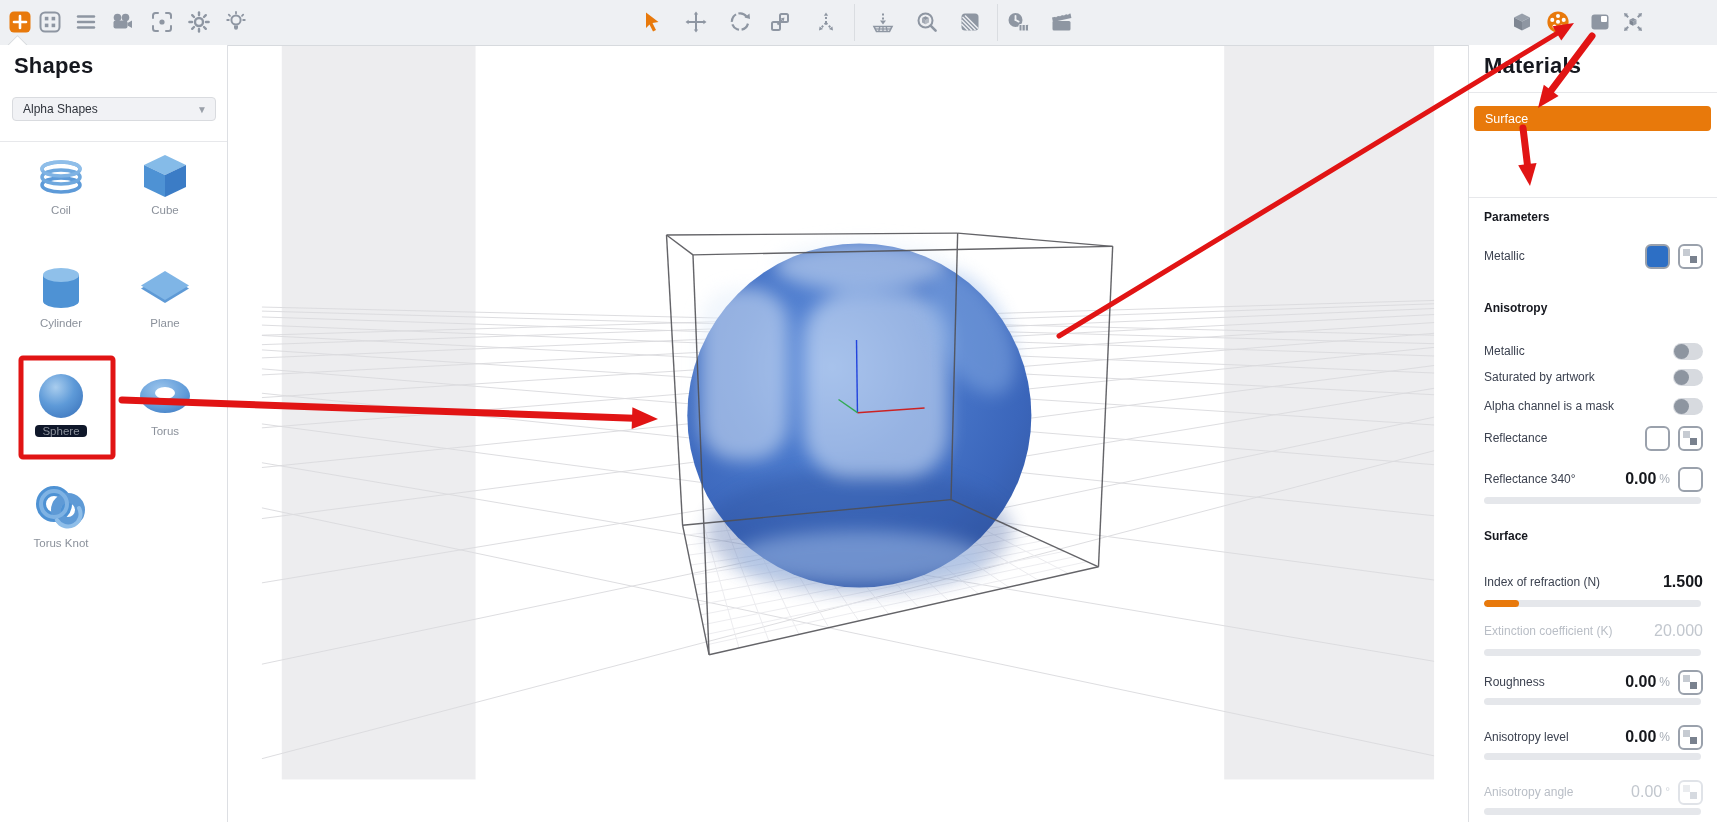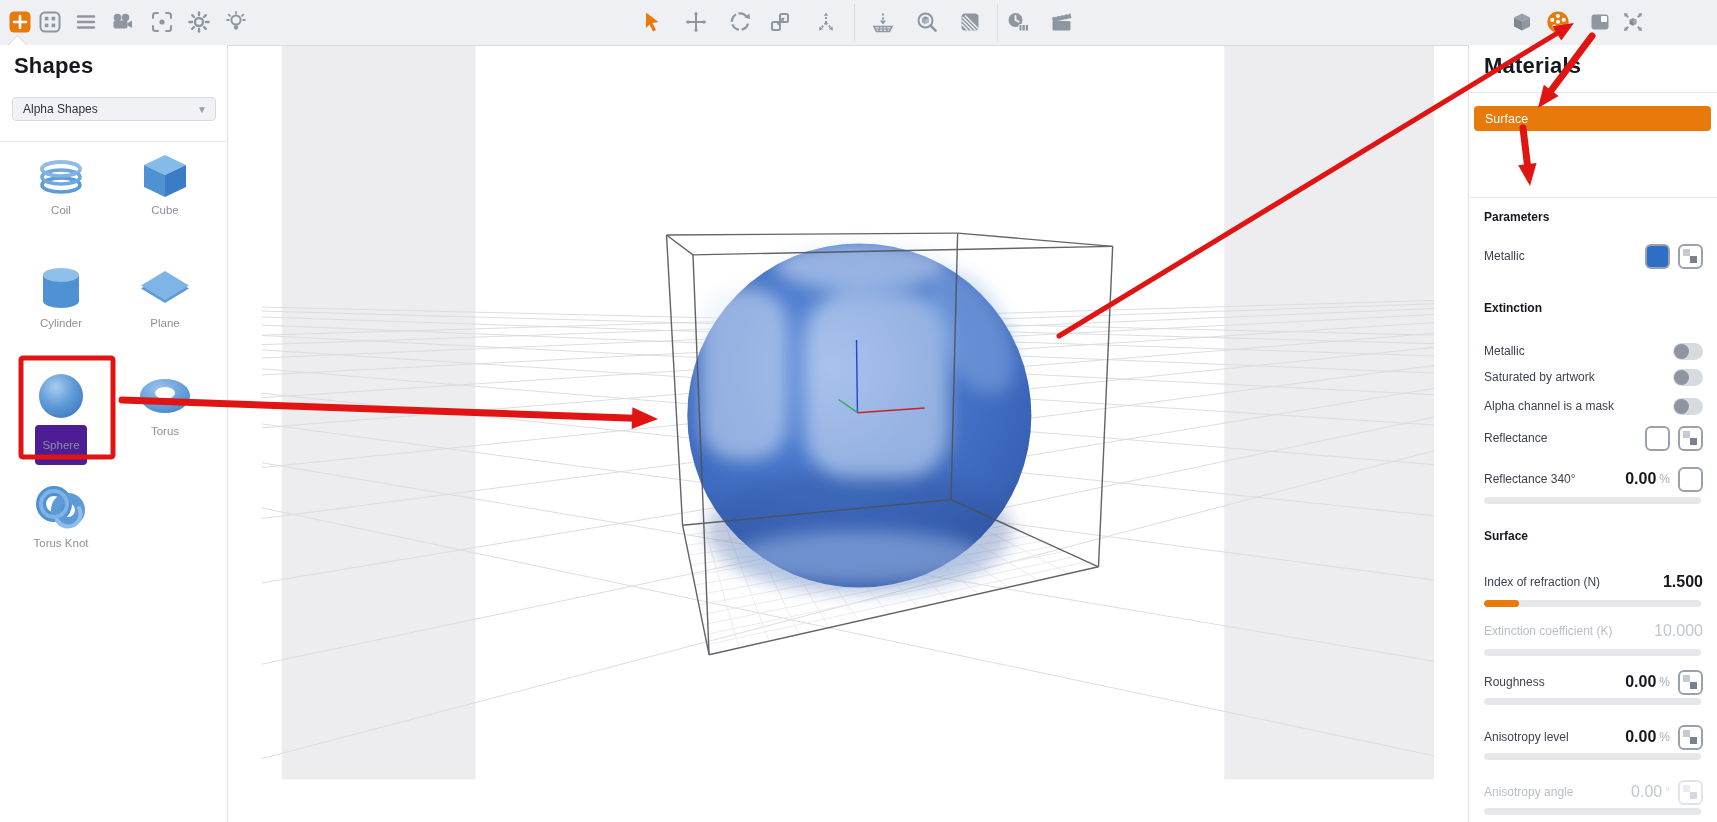--- a/index.html
+++ b/index.html
@@ -12,21 +12,21 @@
   #plus-notch{position:absolute;left:10px;top:38px;width:13px;height:13px;background:#fff;border:1px solid #D7DADE;transform:rotate(45deg);z-index:11;}
   #sidebar{position:absolute;left:0;top:45px;width:227px;height:777px;background:#fff;border-right:1px solid #DDDFE3;z-index:12;}
   .panel-title{position:absolute;font-size:22px;font-weight:700;color:#16181F;letter-spacing:.2px;}
   #shape-dropdown{position:absolute;left:12px;top:52px;width:204px;height:24px;background:#F1F2F5;border:1px solid #D9DBDF;border-radius:4px;
      display:flex;align-items:center;font-size:12px;color:#2F333B;cursor:pointer;box-sizing:border-box;padding:0 8px 0 10px;}
   #shape-dropdown .caret{margin-left:auto;color:#9AA0A9;font-size:10px;}
   #sidebar .divider{position:absolute;left:0;top:96px;width:227px;height:1px;background:#E7E8EB;}
   .shape-cell{position:absolute;width:104px;text-align:center;cursor:pointer;}
   .shape-cell svg{display:block;margin:0 auto;}
   .shape-label{display:inline-block;margin-top:5px;font-size:11.5px;color:#8B919B;}
-  .shape-label.pill{background:#4c1d95;border-radius:4px;padding:14px 7px;}
+  .shape-label.pill{background:#0f172a;border-radius:4px;padding:0 7px;}
   
   #scene{position:absolute;left:228px;top:45px;z-index:1;}
   
   #mpanel{position:absolute;left:1468px;top:45px;width:249px;height:777px;background:#fff;border-left:1px solid #DDDFE3;z-index:12;}
   #mpanel .hdiv{position:absolute;left:0;width:249px;height:1px;background:#E7E8EB;}
   .mat-item{position:absolute;left:5px;top:61px;width:237px;height:25px;border-radius:4px;display:flex;align-items:center;
      font-size:12.5px;color:#fff;padding-left:11px;box-sizing:border-box;cursor:pointer;}
   .mat-item.selected{background:#E8790B;}
   .sec-head{position:absolute;left:15px;font-size:12px;font-weight:700;color:#16181F;}
   .prow{position:absolute;left:0;width:249px;height:26px;display:flex;align-items:center;box-sizing:border-box;padding:0 15px;}
@@ -459,21 +459,21 @@
   <div class="sec-head" style="top:165px">Parameters</div>
   <div class="prow" style="top:194px;height:34px">
     <span class="lab">Metallic</span>
     <span class="sqbtn blue"></span>
     <span class="sqbtn">
         <span class="cq1"></span>
         <span class="cq2"></span>
       </span>
   </div>
 
-  <div class="sec-head" style="top:256px">Extinction</div>
+  <div class="sec-head" style="top:256px">Anisotropy</div>
   <div class="prow" style="top:293px">
     <span class="lab">Metallic</span>
     <span class="toggle">
         <span class="knob"></span>
       </span>
   </div>
   <div class="prow" style="top:319px">
     <span class="lab">Saturated by artwork</span>
     <span class="toggle">
         <span class="knob"></span>
@@ -506,21 +506,21 @@
   <div class="sec-head" style="top:484px">Surface</div>
   <div class="prow" style="top:524px">
     <span class="lab">Index of refraction (N)</span>
     <span class="val">1.500</span>
   </div>
   <div class="slider" style="top:555px">
     <div class="fill" style="width: 16%;"></div>
   </div>
   <div class="prow disabled" style="top:573px">
     <span class="lab">Extinction coefficient (K)</span>
-    <span class="val">10.000</span>
+    <span class="val">20.000</span>
   </div>
   <div class="slider" style="top:604px">
     <div class="fill" style="width: 0%;"></div>
   </div>
   <div class="prow" style="top:622px;height:30px">
     <span class="lab">Roughness</span>
     <span class="val">0.00</span>
     <span class="unit">%</span>
     <span class="sqbtn">
         <span class="cq1"></span>

